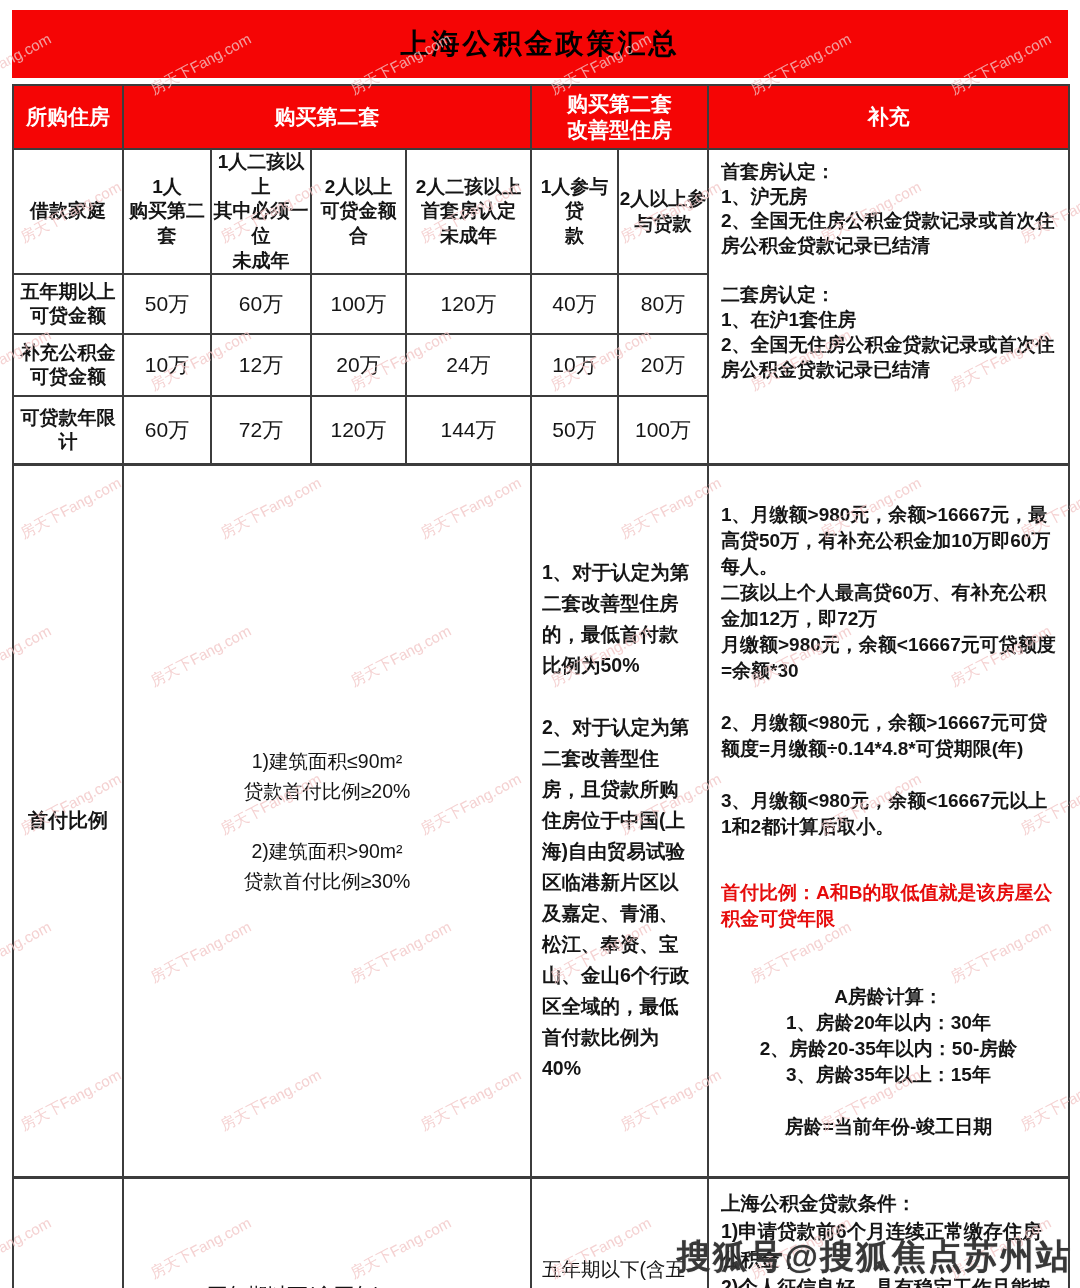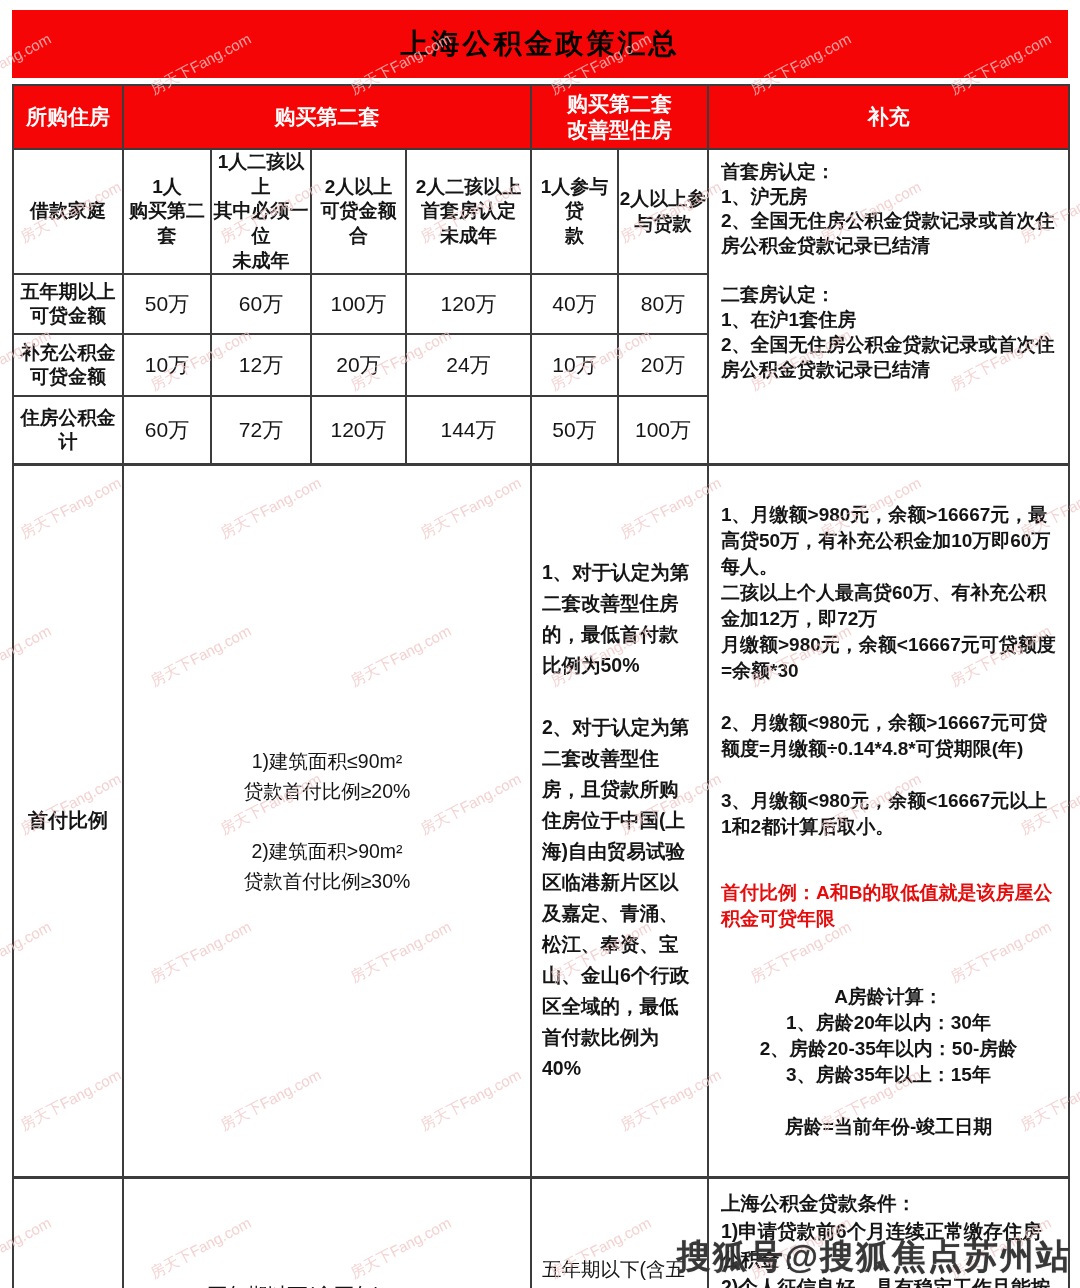--- a/index.html
+++ b/index.html
@@ -137,21 +137,21 @@
 可贷金额</td>
       <td>10万</td>
       <td>12万</td>
       <td>20万</td>
       <td>24万</td>
       <td>10万</td>
       <td>20万</td>
     </tr>
 
     <tr class="vals r5">
-      <td class="lbl">住房公积金
+      <td class="lbl">可贷款年限
 计</td>
       <td>60万</td>
       <td>72万</td>
       <td>120万</td>
       <td>144万</td>
       <td>50万</td>
       <td>100万</td>
     </tr>
 
     <tr class="downpay">

